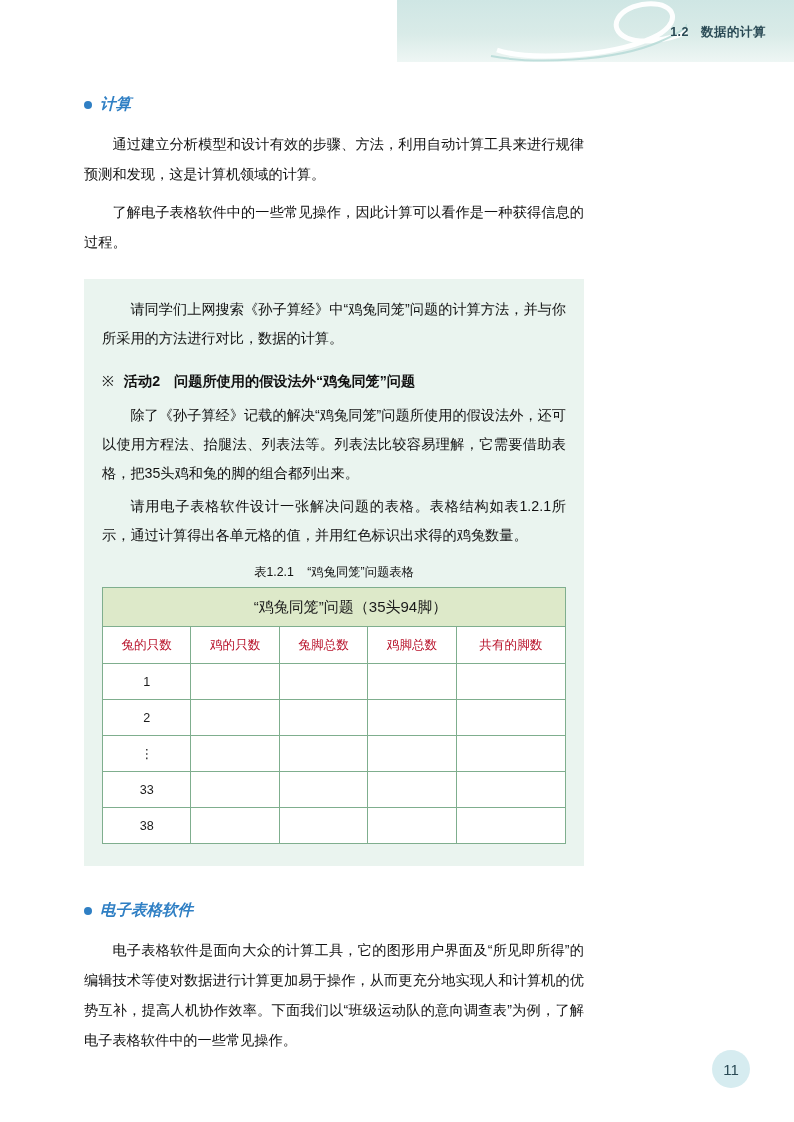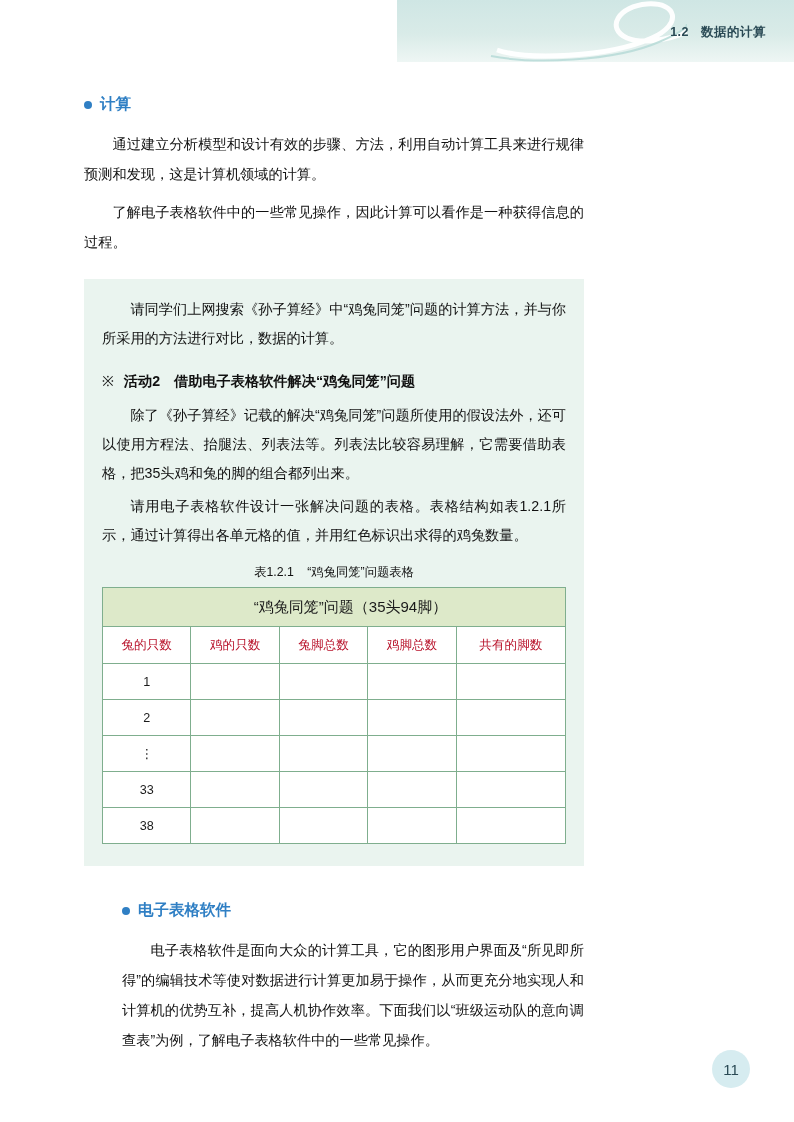--- a/index.html
+++ b/index.html
@@ -64,20 +64,21 @@
   }
 
   h2.section-head {
     margin: 0 0 14px 0;
     font-size: 15.5px;
     font-weight: bold;
     color: #2f7fc4;
     display: flex;
     align-items: center;
     gap: 8px;
+    font-style: italic;
   }
   h2.section-head .bullet {
     display: inline-block;
     width: 8px;
     height: 8px;
     border-radius: 50%;
     background: #2f7fc4;
     flex: 0 0 auto;
   }
 
@@ -162,21 +163,20 @@
   }
   .dots {
     letter-spacing: 0;
     line-height: 10px;
     font-size: 13px;
   }
 
   
   .section2 {
     margin-top: 34px;
-    margin-left: 38px;
   }
 
   
   .page-number {
     position: absolute;
     right: 44px;
     bottom: 34px;
     width: 38px;
     height: 38px;
     border-radius: 50%;
@@ -214,21 +214,21 @@
 
     <p class="body">通过建立分析模型和设计有效的步骤、方法，利用自动计算工具来进行规律预测和发现，这是计算机领域的计算。</p>
     <p class="body">了解电子表格软件中的一些常见操作，因此计算可以看作是一种获得信息的过程。</p>
 
     <div class="activity-box">
       <p class="body">请同学们上网搜索《孙子算经》中“鸡兔同笼”问题的计算方法，并与你所采用的方法进行对比，数据的计算。</p>
 
       <div class="activity-title">
         <span class="mark">※</span>
         <span class="actname">活动2</span>
-        <span>借助电子表格软件解决“鸡兔同笼”问题</span>
+        <span>问题所使用的假设法外“鸡兔同笼”问题</span>
       </div>
 
       <p class="body">除了《孙子算经》记载的解决“鸡兔同笼”问题所使用的假设法外，还可以使用方程法、抬腿法、列表法等。列表法比较容易理解，它需要借助表格，把35头鸡和兔的脚的组合都列出来。</p>
       <p class="body">请用电子表格软件设计一张解决问题的表格。表格结构如表1.2.1所示，通过计算得出各单元格的值，并用红色标识出求得的鸡兔数量。</p>
 
       <div class="table-caption">
         <span class="cap-no">表1.2.1</span>
         <span>“鸡兔同笼”问题表格</span>
       </div>
 

